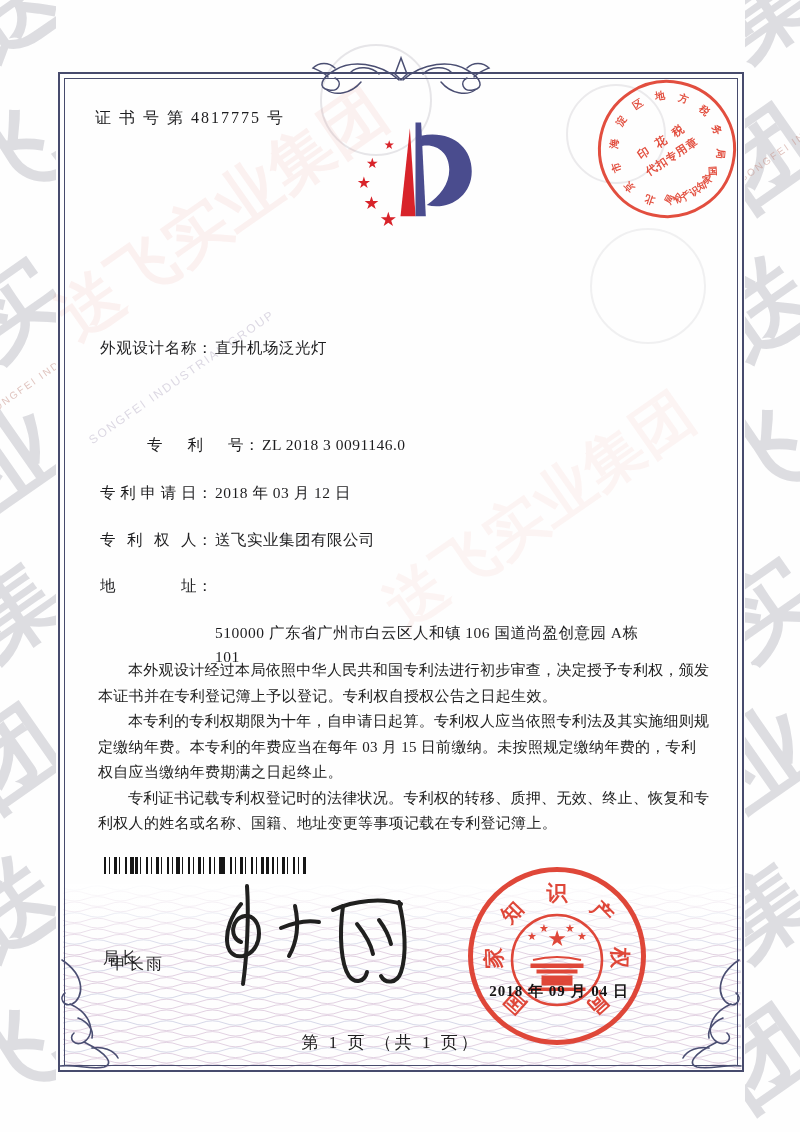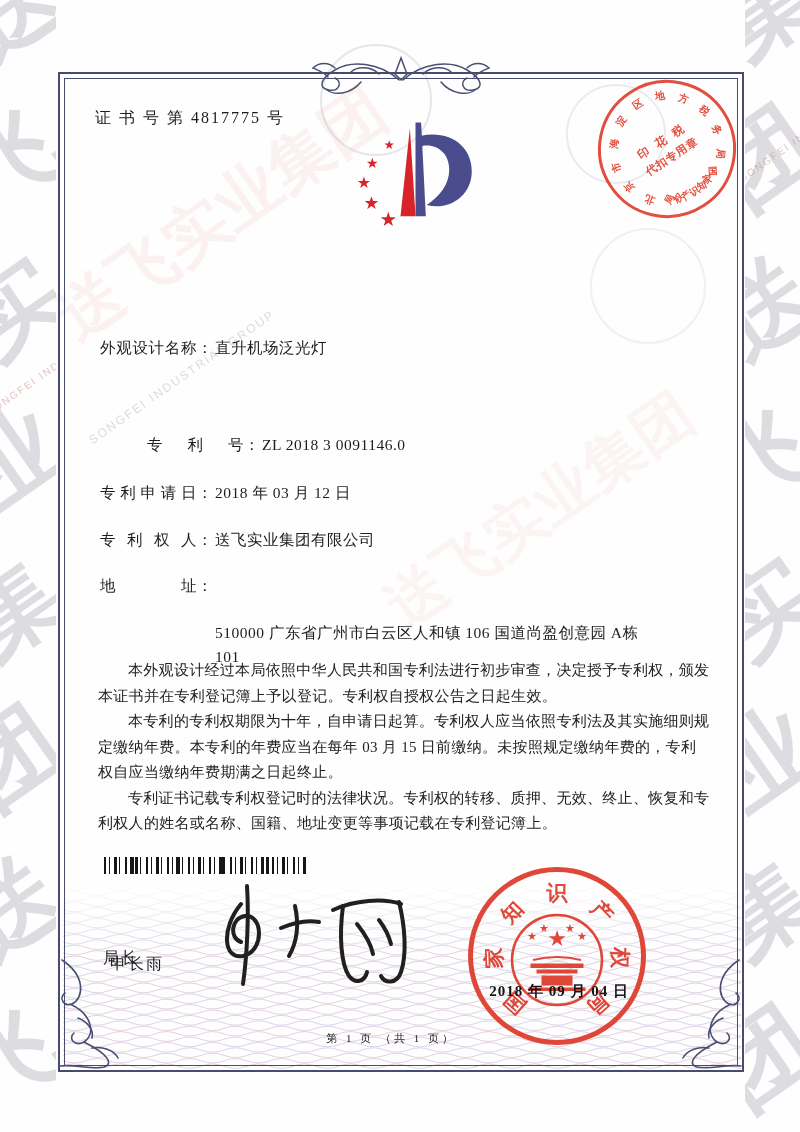--- a/index.html
+++ b/index.html
@@ -59,21 +59,21 @@
         letter-spacing:1px;color:#151515;z-index:8;font-weight:600;}
   
   .stamp{position:absolute;left:598px;top:80px;width:138px;height:138px;z-index:8;
         transform:rotate(-33deg);opacity:.92;}
   .stamp-border{position:absolute;left:0;top:0;width:132px;height:132px;border:3px solid #e0402f;border-radius:50%;}
   .stamp-center{position:absolute;left:69px;top:69px;width:0;height:0;}
   .stamp-center .cl{position:absolute;transform:translate(-50%,-50%);color:#e0402f;font-weight:700;
         white-space:nowrap;text-align:center;}
   .stamp-arc span{position:absolute;color:#e0402f;font-weight:700;white-space:nowrap;}
   
-  .footer{position:absolute;left:58px;top:1031px;width:666px;text-align:center;font-size:11px;
+  .footer{position:absolute;left:58px;top:1031px;width:666px;text-align:center;font-size:17px;
         letter-spacing:3px;z-index:6;color:#222;}
 </style>
 </head>
 <body>
 
 <div class="page">
 
   <svg id="waves" width="678" height="186">
       <path d="M0,4 q 11.5,4.4 23,0 q 11.5,-4.4 23,0 q 11.5,4.4 23,0 q 11.5,-4.4 23,0 q 11.5,4.4 23,0 q 11.5,-4.4 23,0 q 11.5,4.4 23,0 q 11.5,-4.4 23,0 q 11.5,4.4 23,0 q 11.5,-4.4 23,0 q 11.5,4.4 23,0 q 11.5,-4.4 23,0 q 11.5,4.4 23,0 q 11.5,-4.4 23,0 q 11.5,4.4 23,0 q 11.5,-4.4 23,0 q 11.5,4.4 23,0 q 11.5,-4.4 23,0 q 11.5,4.4 23,0 q 11.5,-4.4 23,0 q 11.5,4.4 23,0 q 11.5,-4.4 23,0 q 11.5,4.4 23,0 q 11.5,-4.4 23,0 q 11.5,4.4 23,0 q 11.5,-4.4 23,0 q 11.5,4.4 23,0 q 11.5,-4.4 23,0 q 11.5,4.4 23,0 q 11.5,-4.4 23,0" fill="none" stroke="#b9bcd8" stroke-width="0.9" opacity="0.65"></path>
       <path d="M0,9.4 q 11.5,-4.4 23,0 q 11.5,4.4 23,0 q 11.5,-4.4 23,0 q 11.5,4.4 23,0 q 11.5,-4.4 23,0 q 11.5,4.4 23,0 q 11.5,-4.4 23,0 q 11.5,4.4 23,0 q 11.5,-4.4 23,0 q 11.5,4.4 23,0 q 11.5,-4.4 23,0 q 11.5,4.4 23,0 q 11.5,-4.4 23,0 q 11.5,4.4 23,0 q 11.5,-4.4 23,0 q 11.5,4.4 23,0 q 11.5,-4.4 23,0 q 11.5,4.4 23,0 q 11.5,-4.4 23,0 q 11.5,4.4 23,0 q 11.5,-4.4 23,0 q 11.5,4.4 23,0 q 11.5,-4.4 23,0 q 11.5,4.4 23,0 q 11.5,-4.4 23,0 q 11.5,4.4 23,0 q 11.5,-4.4 23,0 q 11.5,4.4 23,0 q 11.5,-4.4 23,0 q 11.5,4.4 23,0" fill="none" stroke="#cdb2cd" stroke-width="0.9" opacity="0.65"></path>

